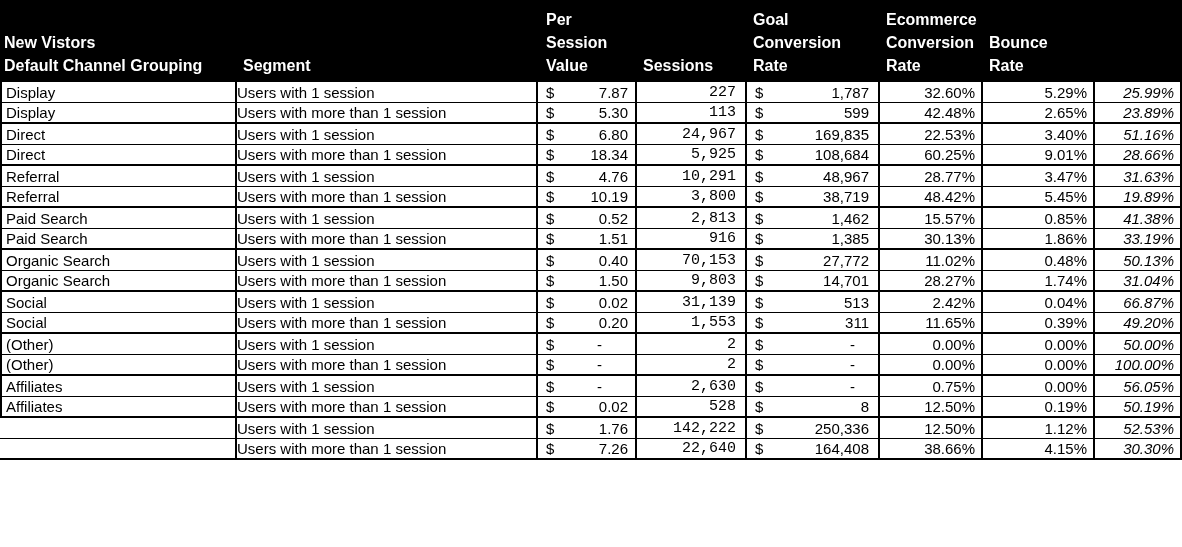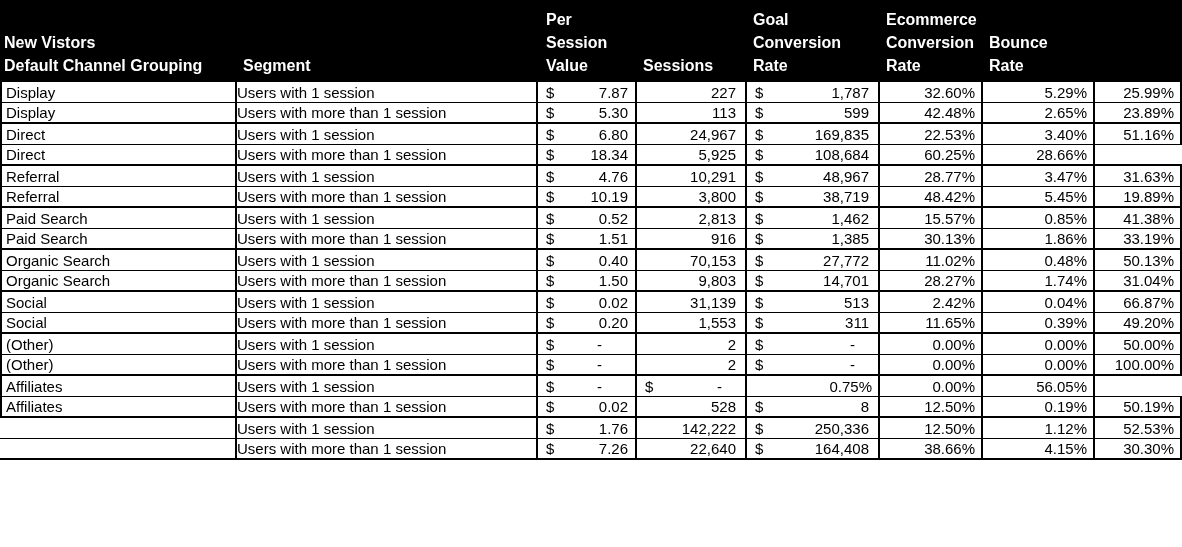--- a/index.html
+++ b/index.html
@@ -34,30 +34,30 @@
   }
   .row.group-end{border-bottom-width:2px;}
   .cell{
     display:flex;align-items:center;
     font-size:15px;
     box-sizing:border-box;
     border-right:2px solid #000;
     overflow:hidden;
     white-space:nowrap;
   }
-  .cell:last-child{border-right-width:2px;}
+  .cell:last-child{border-right-width:2px;font-style:italic;}
   .c-chan{border-left:2px solid #000;padding-left:4px;}
   .total-row .c-chan{border-left:none;}
   .c-seg{padding-left:0;}
   .c-money{justify-content:space-between;padding-left:8px;padding-right:7px;}
   .c-money .amt.dash{padding-right:22px;}
   .c-value .amt.dash{padding-right:26px;}
   .c-revenue{padding-right:9px;}
   .c-revenue .amt.dash{padding-right:14px;}
-  .c-num{justify-content:flex-end;padding-right:9px;}
+  .c-num{justify-content:flex-end;padding-right:9px;font-family:Liberation Mono, monospace;}
   .c-pct{justify-content:flex-end;padding-right:6px;}
 </style>
 </head>
 <body>
 
 <div class="sheet">
 
   <div class="hrow">
     <div class="hcell h-chan">New Vistors
 Default Channel Grouping</div>
@@ -180,20 +180,23 @@
           <span>5,925</span>
         </div>
         <div class="cell c-money c-revenue">
           <span class="cur">$</span>
           <span class="amt">108,684</span>
         </div>
         <div class="cell c-pct">
           <span>60.25%</span>
         </div>
         <div class="cell c-pct">
+          <span>9.01%</span>
+        </div>
+        <div class="cell c-pct">
           <span>28.66%</span>
         </div>
       </div>
 
       <div class="row">
         <div class="cell c-chan">
           <span>Referral</span>
         </div>
         <div class="cell c-seg">
           <span>Users with 1 session</span>
@@ -485,20 +488,23 @@
         <div class="cell c-chan">
           <span>Affiliates</span>
         </div>
         <div class="cell c-seg">
           <span>Users with 1 session</span>
         </div>
         <div class="cell c-money c-value">
           <span class="cur">$</span>
           <span class="amt dash">-</span>
         </div>
+        <div class="cell c-num">
+          <span>2,630</span>
+        </div>
         <div class="cell c-money c-revenue">
           <span class="cur">$</span>
           <span class="amt dash">-</span>
         </div>
         <div class="cell c-pct">
           <span>0.75%</span>
         </div>
         <div class="cell c-pct">
           <span>0.00%</span>
         </div>

